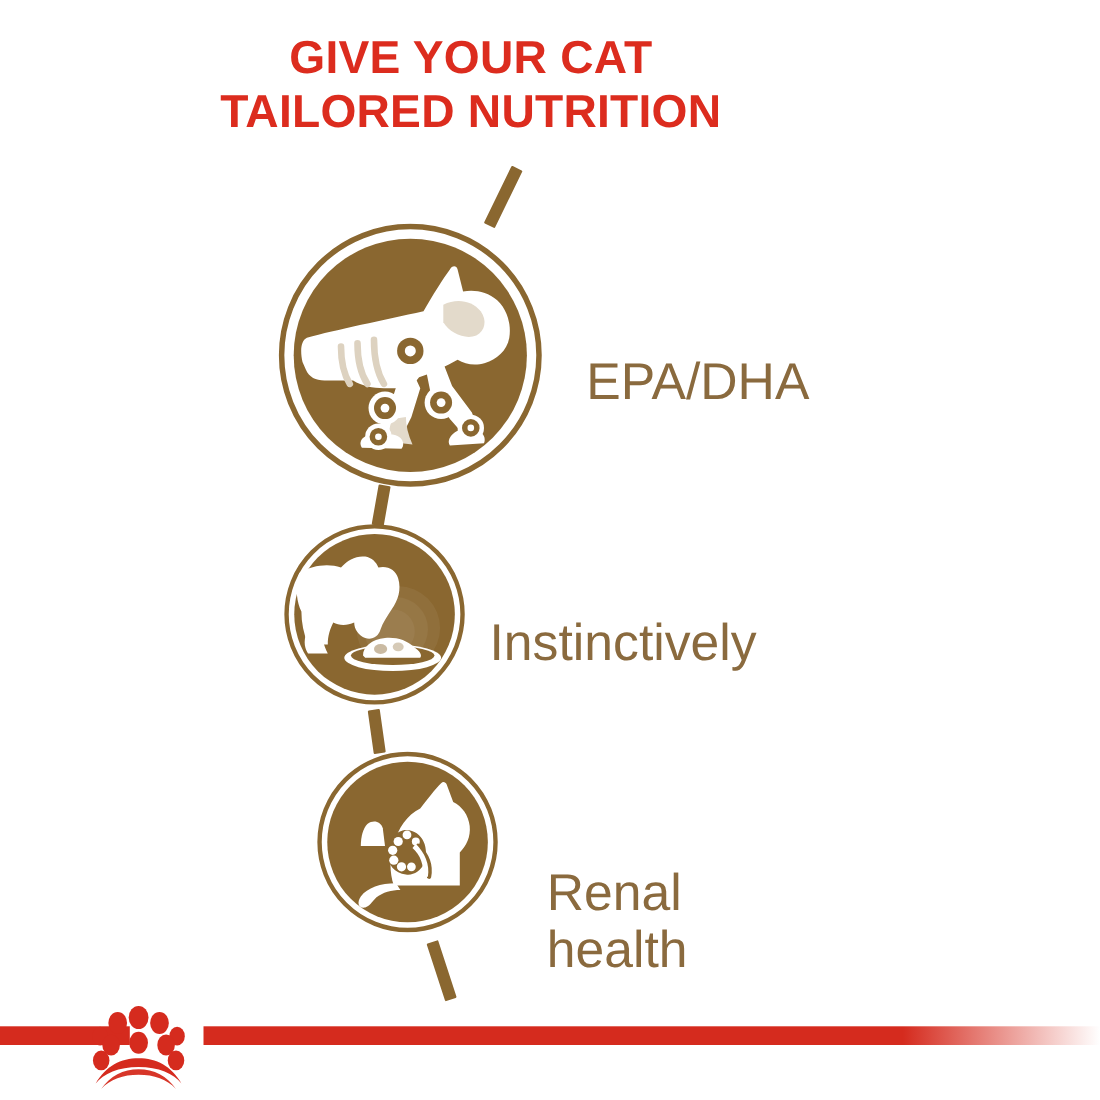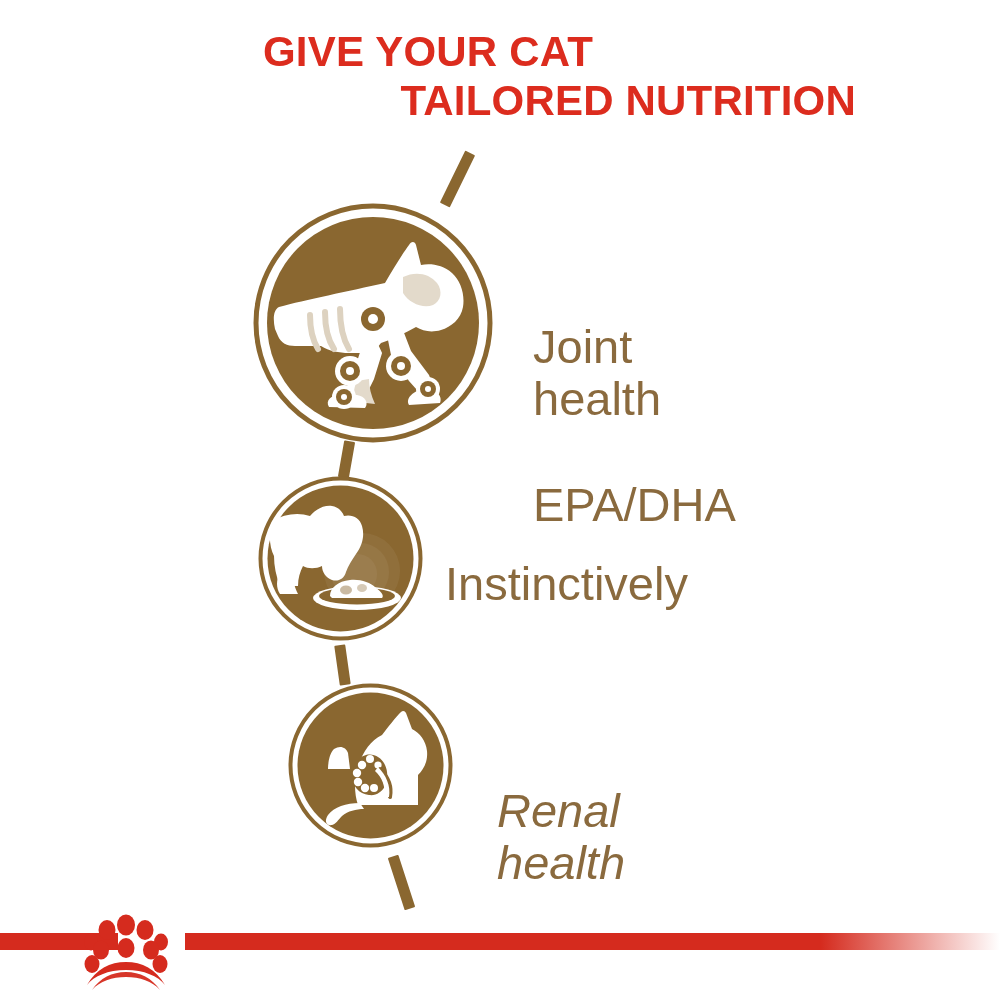--- a/index.html
+++ b/index.html
@@ -25,21 +25,21 @@
     width: 856px;
     text-align: center;
     color: #dc2c1e;
     font-family: "Liberation Sans", sans-serif;
     font-weight: bold;
     font-size: 42px;
     line-height: 1.16;
     letter-spacing: 0.2px;
   }
   .headline .line1 { display: block; }
-  .headline .line2 { display: block; text-align: right; }
+  .headline .line2 { display: block; }
 
   
   .feature {
     position: absolute;
   }
   .circle-wrap {
     position: absolute;
   }
   .feature-label {
     position: absolute;
@@ -55,21 +55,21 @@
   
   #feature-1 .circle-wrap { left: 253px; top: 203px; width: 240px; height: 240px; }
   #feature-1 .feature-label { left: 533px; top: 268px; font-size: 47px; }
 
   
   #feature-2 .circle-wrap { left: 258px; top: 476px; width: 165px; height: 165px; }
   #feature-2 .feature-label { left: 445px; top: 505px; font-size: 47px; }
 
   
   #feature-3 .circle-wrap { left: 288px; top: 683px; width: 165px; height: 165px; }
-  #feature-3 .feature-label { left: 497px; top: 732px; font-size: 47px; font-style: italic; }
+  #feature-3 .feature-label { left: 497px; top: 732px; font-size: 47px; }
 
   
   .dash {
     position: absolute;
     background: #8a6730;
     border-radius: 1px;
   }
 
   
   #bottom-bar {
@@ -192,21 +192,20 @@
             <circle cx="91" cy="194" r="3" fill="#ffffff"></circle>
 
             <circle cx="175" cy="186" r="12" fill="#ffffff"></circle>
             <circle cx="175" cy="186" r="8" fill="#8a6730"></circle>
             <circle cx="175" cy="186" r="3" fill="#ffffff"></circle>
           </g>
         </g>
       </svg>
     </div>
     <div class="feature-label">
-      <span class="l">Joint health</span>
       <span class="l">EPA/DHA</span>
     </div>
   </div>
 
   <div class="feature" id="feature-2">
     <div class="circle-wrap">
       <svg viewBox="0 0 165 165" width="165" height="165" aria-hidden="true">
         <circle cx="82.5" cy="82.5" r="80" fill="none" stroke="#8a6730" stroke-width="4"></circle>
         <circle cx="82.5" cy="82.5" r="73" fill="#8a6730"></circle>
 

